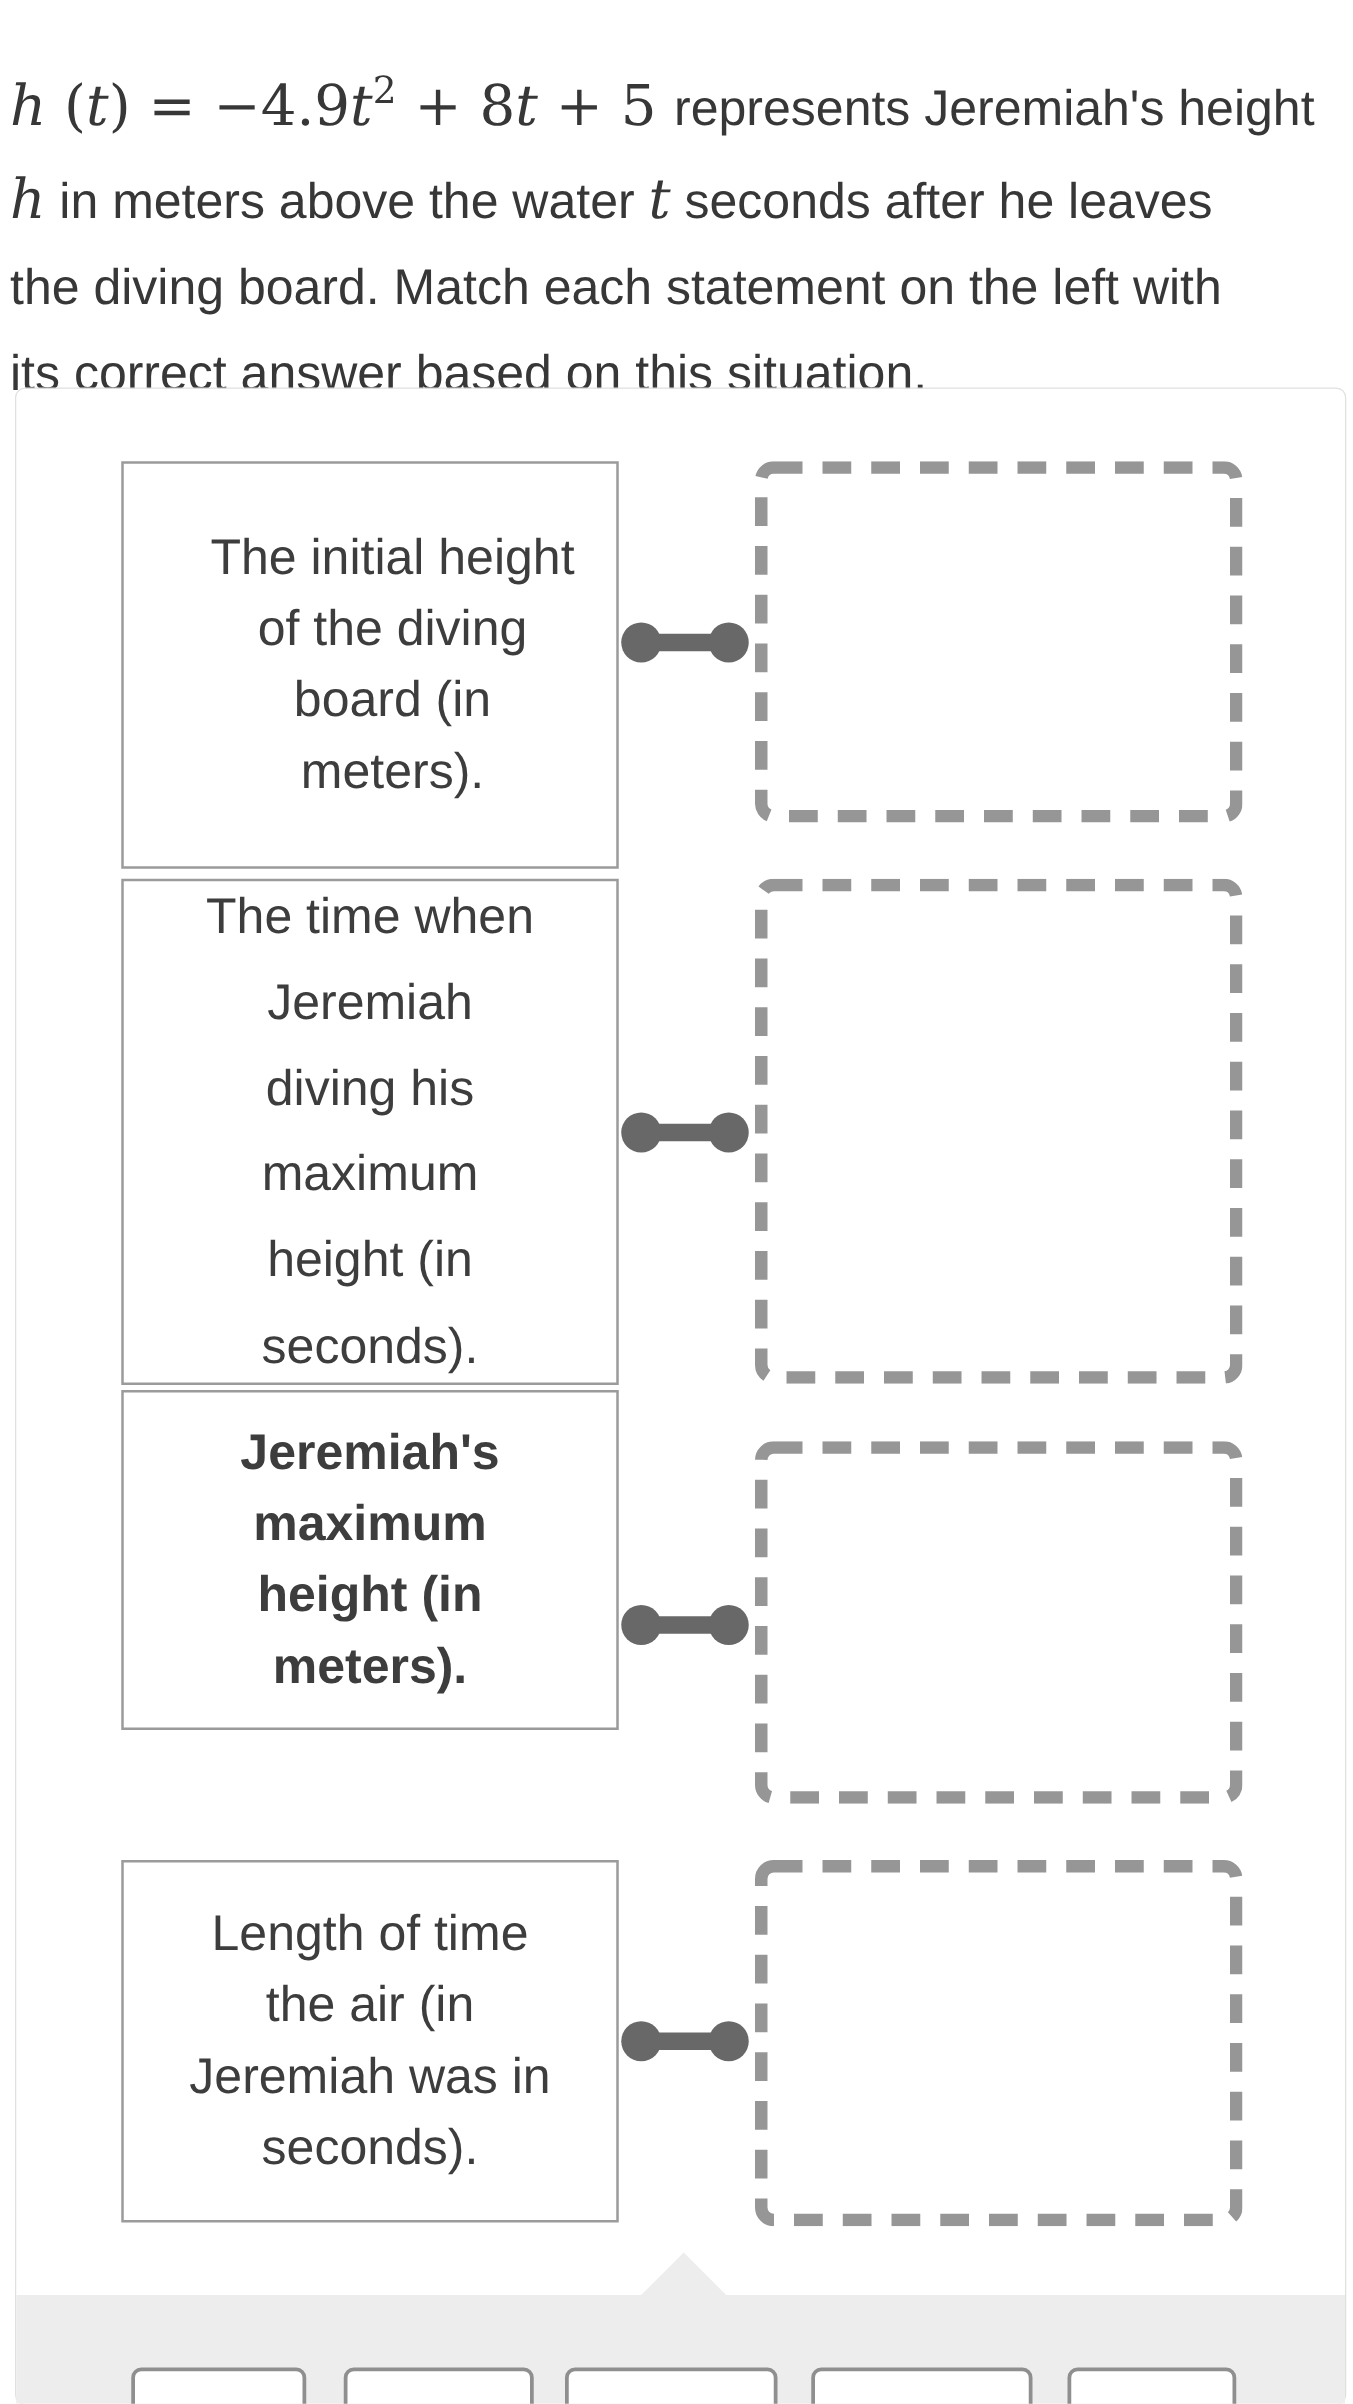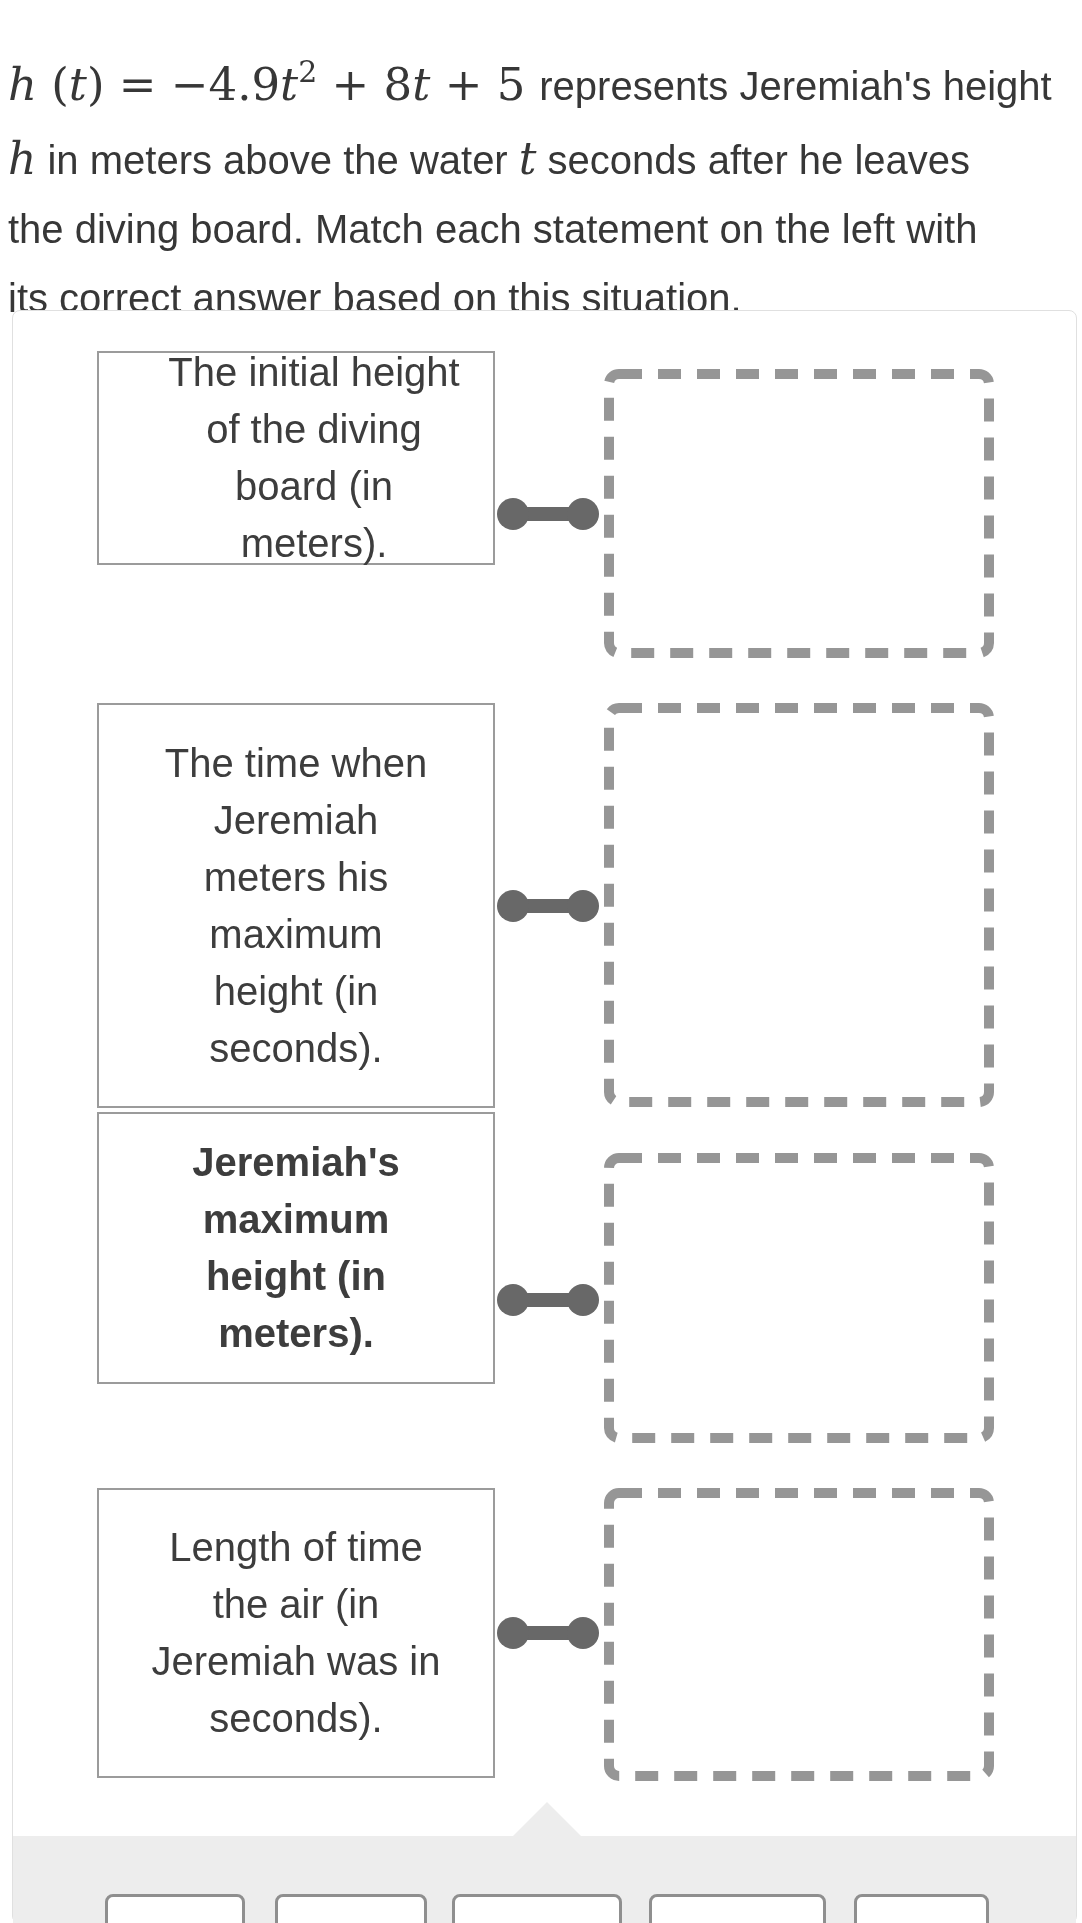--- a/index.html
+++ b/index.html
@@ -23,22 +23,22 @@
   .seg-after{padding-left:14px;}
 
   
   .card{position:absolute; left:12px; top:310px; width:1065px; height:1614px;
     border:1px solid var(--card-border); border-radius:8px; background:#fff;}
 
   .stmt{position:absolute; left:97px; width:398px; background:#fff;
     border:2px solid var(--box-border); display:flex; flex-direction:column;
     justify-content:center; align-items:center; text-align:center;
     color:var(--text); font-size:40px; line-height:57px;}
-  .stmt-1{top:351px; height:214px;padding-left:36px;}
-  .stmt-2{top:703px; height:405px;}
+  .stmt-1{top:369px; height:326px;padding-left:36px;}
+  .stmt-2{top:703px; height:405px;justify-content:space-between;}
   .stmt-3{top:1112px; height:272px;font-weight:bold;}
   .stmt-4{top:1488px; height:290px;}
   .box-line{white-space:nowrap;}
 
   .zone{position:absolute; left:604px; width:390px;}
   .zone-1{top:369px; height:289px;}
   .zone-2{top:703px; height:404px;}
   .zone-3{top:1153px; height:290px;}
   .zone-4{top:1488px; height:293px;}
   .zone svg{display:block;}
@@ -76,21 +76,21 @@
 
   <div class="stmt stmt-1">
       <div class="box-line">The initial height</div>
       <div class="box-line">of the diving</div>
       <div class="box-line">board (in</div>
       <div class="box-line">meters).</div>
     </div>
   <div class="stmt stmt-2">
       <div class="box-line">The time when</div>
       <div class="box-line">Jeremiah</div>
-      <div class="box-line">meters his</div>
+      <div class="box-line">diving his</div>
       <div class="box-line">maximum</div>
       <div class="box-line">height (in</div>
       <div class="box-line">seconds).</div>
     </div>
   <div class="stmt stmt-3">
       <div class="box-line">Jeremiah's</div>
       <div class="box-line">maximum</div>
       <div class="box-line">height (in</div>
       <div class="box-line">meters).</div>
     </div>

